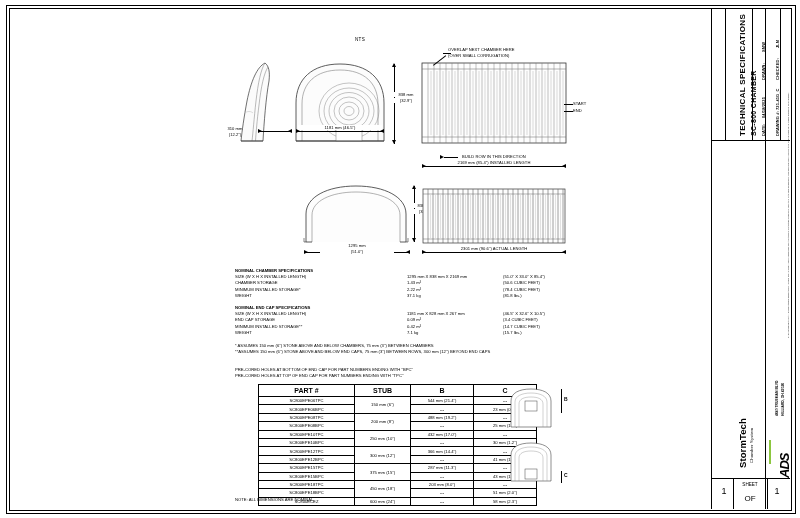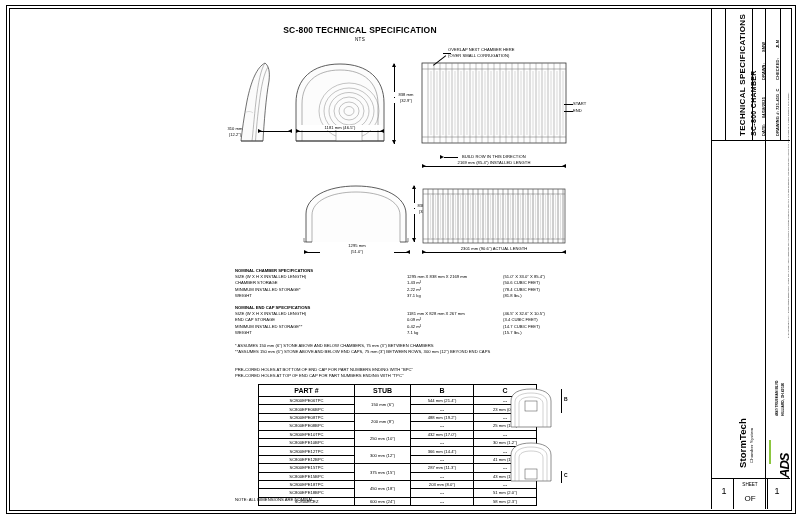--- a/index.html
+++ b/index.html
@@ -73,21 +73,20 @@
 </style>
 </head>
 <body>
 
 <div class="sheet">
   <div class="border-outer"></div>
   <div class="border-inner"></div>
 
   <div class="draw-area">
 
-    <div class="doc-title">SC-800 TECHNICAL SPECIFICATION</div>
     <div class="doc-sub">NTS</div>
 
     <svg style="position:absolute;left:225px;top:52px;" width="48" height="85" viewBox="0 0 48 85">
       <path d="M30 2 C22 6 16 20 12 40 C9 56 7 70 6 80 L28 80 C29 62 31 36 34 20 C35 11 34 5 30 2 Z" fill="#fbfbfb" stroke="#333" stroke-width="0.7"></path>
       <path d="M30 2 C26 8 23 22 21 40 C19 58 18 72 17 80" fill="none" stroke="#777" stroke-width="0.5"></path>
       <path d="M33 6 C29 12 26 26 24 44 C22 60 21 72 20.5 80" fill="none" stroke="#777" stroke-width="0.5"></path>
       <path d="M6 80 L28 80" stroke="#333" stroke-width="0.7" fill="none"></path>
       <path d="M10 52 C12 50 16 50 18 52" fill="none" stroke="#aaa" stroke-width="0.4"></path>
     </svg>
 

